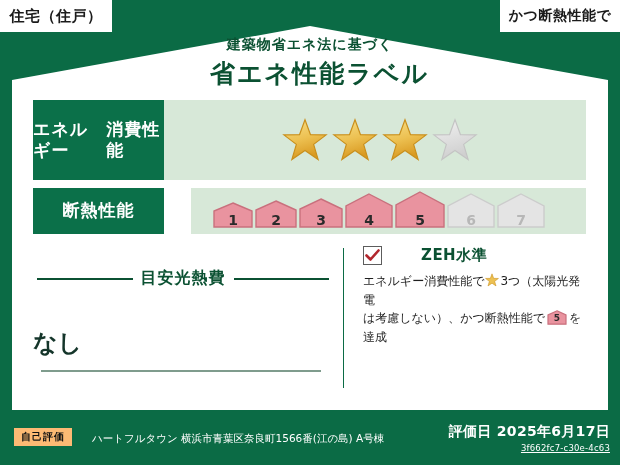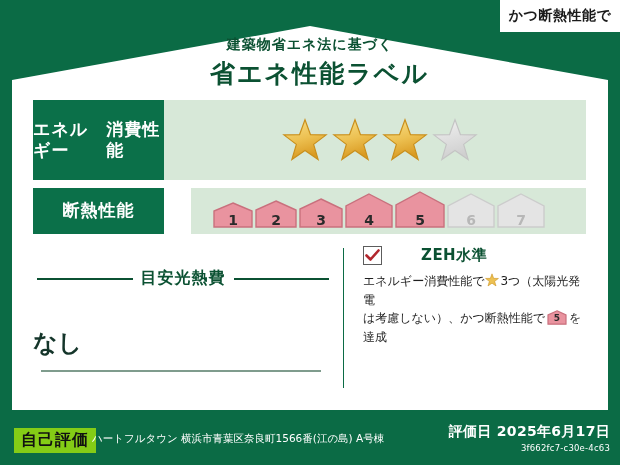--- a/index.html
+++ b/index.html
@@ -148,44 +148,45 @@
   .inline-star { vertical-align: -2px; margin: 0 1px; }
   .inline-house { vertical-align: -3px; margin: 0 2px; }
 
   
   #footer {
     position: absolute; left: 0; bottom: 0; width: 620px; height: 55px;
     color: #ffffff;
   }
   #self-eval {
     position: absolute; left: 14px; top: 18px;
-    background: #84cc16; color: #111111;
-    font-size: 16px; font-weight: bold;
+    background: #fdba74; color: #111111;
+    font-size: 10px; font-weight: bold;
     padding: 2px 7px; letter-spacing: 1px;
   }
   #footer-address {
     position: absolute; left: 92px; top: 22px;
     font-size: 10.5px; color: #ffffff; white-space: nowrap;
   }
   #footer-date {
     position: absolute; right: 10px; top: 13px;
     text-align: right;
   }
   #date-line { font-size: 14px; font-weight: bold; letter-spacing: 0.3px; }
-  #hash-line { font-size: 8.5px; margin-top: 2px; letter-spacing: 0.2px; }
+  #hash-line { font-size: 8.5px; margin-top: 2px; letter-spacing: 0.2px; text-decoration: underline; }
 </style>
 </head>
 <body>
 
 <div id="label-root">
 
   <svg id="house-shape" viewBox="0 0 620 465">
     <polygon points="310,26 608,80 608,410 12,410 12,80" fill="#ffffff"></polygon>
   </svg>
 
+  <div class="corner-tag" id="tag-left">住宅（住戸）</div>
   <div class="corner-tag" id="tag-right">かつ断熱性能で</div>
 
   <div id="title-block">
     <div id="title-sub">建築物省エネ法に基づく</div>
     <div id="title-main">省エネ性能ラベル</div>
   </div>
 
   <div id="body-panel">
 
     <div class="perf-row" id="row-energy">

